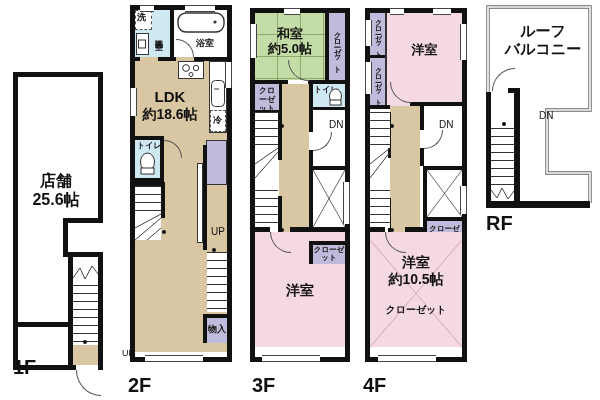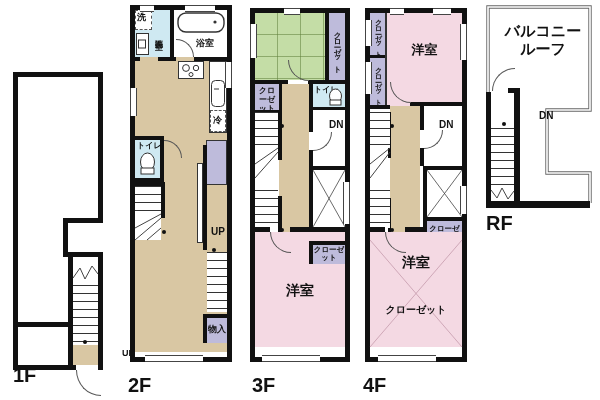--- a/index.html
+++ b/index.html
@@ -9,21 +9,21 @@
   .unit{position:absolute;box-sizing:border-box;border:5px solid #111;background:#fff;}
   .wall{position:absolute;background:#111;}
   .thin{position:absolute;background:#333;}
   .tan{background:#d9c7a3;}
   .pink{background:#f4d9e3;}
   .green{background:#c4dda6;}
   .purple{background:#bebbdb;}
   .blue{background:#cfe9f2;}
   .lbl{position:absolute;font-weight:bold;line-height:1.18;text-align:center;white-space:nowrap;}
   .flab{position:absolute;font-weight:bold;font-size:20px;}
-  .updn{position:absolute;font-size:10px;font-weight:bold;padding-left:44px;}
+  .updn{position:absolute;font-size:10px;font-weight:normal;padding-left:44px;}
   .dot{position:absolute;width:4px;height:4px;border-radius:50%;background:#111;}
   .vtext{position:absolute;writing-mode:vertical-rl;font-size:8px;font-weight:bold;
          letter-spacing:1px;text-align:center;}
   .c2{position:absolute;font-size:8px;font-weight:bold;line-height:1.1;text-align:center;
       word-break:break-all;}
   .treads{position:absolute;background-color:#fff;
       background-image:repeating-linear-gradient(to bottom,#333 0,#333 1px,transparent 1px,transparent 8px);}
   .winh{position:absolute;height:7px;background:#fff;border-top:1.5px solid #444;
         border-bottom:1.5px solid #444;box-sizing:border-box;}
   .winv{position:absolute;width:7px;background:#fff;border-left:1.5px solid #444;
@@ -34,34 +34,36 @@
      repeating-linear-gradient(to bottom,transparent 0,transparent 21px,rgba(96,128,60,.55) 21px,rgba(96,128,60,.55) 22px);}
   svg{position:absolute;overflow:visible;}
 </style>
 </head>
 <body>
 
 <div class="plan">
 
   <div class="unit" style="left:13px;top:72px;width:90px;height:298px"></div>
   <div class="lbl" style="left:20px;top:172px;width:72px;font-size:16px">
+    <div>店舗</div>
+    <div>25.6帖</div>
   </div>
   <div class="a" style="left:63px;top:218px;width:40px;height:39px;border:5px solid #111;border-right:none;background:#fff"></div>
   <div class="wall" style="left:13px;top:322px;width:57px;height:5px"></div>
   <div class="wall" style="left:68px;top:257px;width:5px;height:113px"></div>
   <svg style="left:73px;top:262px" width="25" height="22">
     <polyline points="0,16 7,6 12,17 19,4 25,12" fill="none" stroke="#444" stroke-width="1"></polyline>
   </svg>
   <div class="treads" style="left:73px;top:285px;width:25px;height:60px"></div>
   <div class="a tan" style="left:73px;top:345px;width:25px;height:20px"></div>
   <div class="dot" style="left:83px;top:340px"></div>
   <div class="updn" style="left:78px;top:348px;font-size:9px">UP</div>
   <div class="a" style="left:76px;top:365px;width:22px;height:5px;background:#fff"></div>
   <div class="arc" style="left:76px;top:370px;width:24px;height:25px;border-left-width:1.2px;border-bottom-width:1.2px;border-bottom-left-radius:100% 100%"></div>
-  <div class="flab" style="left:13px;top:364px">1F</div>
+  <div class="flab" style="left:13px;top:356px">1F</div>
 
   <div class="unit" style="left:130px;top:5px;width:102px;height:357px"></div>
 
   <div class="a tan" style="left:135px;top:57px;width:92px;height:295px"></div>
 
   <div class="a blue" style="left:135px;top:10px;width:35px;height:47px"></div>
   <div class="a" style="left:135px;top:10px;width:17px;height:20px;background:#fff;border:1px dashed #555"></div>
   <div class="lbl" style="left:137px;top:12px;font-size:9px">洗</div>
   <svg style="left:136px;top:33px" width="13" height="22">
     <rect x="0.5" y="0.5" width="12" height="21" fill="#fff" stroke="#333"></rect>
@@ -90,20 +92,22 @@
   <div class="a" style="left:209px;top:61px;width:18px;height:72px;background:#fff;border:1px solid #333"></div>
   <svg style="left:211px;top:80px" width="14" height="27">
     <rect x="0.5" y="0.5" width="13" height="26" rx="4" fill="#fff" stroke="#333"></rect>
     <line x1="3" y1="9" x2="8" y2="9" stroke="#333"></line>
   </svg>
   <div class="a" style="left:210px;top:110px;width:16px;height:22px;border:1px dashed #555;background:#fff"></div>
   <div class="lbl" style="left:213px;top:115px;font-size:9px">冷</div>
   <div class="a purple" style="left:206px;top:140px;width:21px;height:45px;border:1px solid #333"></div>
 
   <div class="lbl" style="left:135px;top:88px;width:70px;font-size:15px">
+    <div>LDK</div>
+    <div style="font-size:14px">約18.6帖</div>
   </div>
 
   <div class="wall" style="left:135px;top:136px;width:29px;height:4px"></div>
   <div class="wall" style="left:160px;top:136px;width:4px;height:46px"></div>
   <div class="wall" style="left:135px;top:178px;width:29px;height:4px"></div>
   <div class="a blue" style="left:135px;top:140px;width:25px;height:38px"></div>
   <div class="lbl" style="left:137px;top:141px;font-size:8px">トイレ</div>
   <svg style="left:139px;top:152px" width="17" height="23">
     <ellipse cx="8.5" cy="10" rx="7" ry="9" fill="#fff" stroke="#333"></ellipse>
     <rect x="2" y="16" width="13" height="6" fill="#fff" stroke="#333"></rect>
@@ -129,20 +133,24 @@
   <div class="treads" style="left:207px;top:252px;width:20px;height:60px"></div>
 
   <div class="wall" style="left:203px;top:314px;width:24px;height:4px"></div>
   <div class="wall" style="left:203px;top:314px;width:4px;height:29px"></div>
   <div class="a purple" style="left:207px;top:318px;width:20px;height:25px"></div>
   <div class="lbl" style="left:207px;top:324px;width:20px;font-size:9px">物入</div>
   <div class="flab" style="left:128px;top:374px">2F</div>
 
   <div class="unit" style="left:250px;top:8px;width:100px;height:354px"></div>
   <div class="a green grid" style="left:255px;top:13px;width:70px;height:67px"></div>
+  <div class="lbl" style="left:255px;top:26px;width:70px;font-size:13px">
+    <div>和室</div>
+    <div>約5.0帖</div>
+  </div>
   <div class="wall" style="left:325px;top:13px;width:4px;height:67px"></div>
   <div class="a purple" style="left:329px;top:13px;width:16px;height:67px"></div>
   <div class="vtext" style="left:332px;top:16px;height:62px;font-size:7.5px;letter-spacing:0">クローゼット</div>
   <div class="wall" style="left:255px;top:80px;width:33px;height:4px"></div>
   <div class="wall" style="left:308px;top:80px;width:37px;height:4px"></div>
   <div class="arc" style="left:288px;top:60px;width:20px;height:20px;border-left-width:1.2px;border-bottom-width:1.2px;border-bottom-left-radius:100% 100%"></div>
 
   <div class="a tan" style="left:279px;top:84px;width:30px;height:148px"></div>
   <div class="a purple" style="left:255px;top:84px;width:24px;height:26px"></div>
   <div class="c2" style="left:255px;top:87px;width:24px">クローゼット</div>
@@ -244,33 +252,34 @@
   <div class="wall" style="left:405px;top:227px;width:22px;height:5px"></div>
   <div class="a pink" style="left:370px;top:232px;width:92px;height:115px"></div>
   <div class="a pink" style="left:427px;top:245px;width:35px;height:15px"></div>
   <svg style="left:370px;top:240px" width="92" height="107">
     <line x1="0" y1="0" x2="92" y2="107" stroke="#c59aac" stroke-width="0.8"></line>
     <line x1="92" y1="0" x2="0" y2="107" stroke="#c59aac" stroke-width="0.8"></line>
   </svg>
   <div class="arc" style="left:385px;top:232px;width:20px;height:20px;border-bottom-width:1.2px;border-left-width:1.2px;border-bottom-left-radius:100% 100%"></div>
   <div class="lbl" style="left:370px;top:254px;width:92px;font-size:14px">
     <div>洋室</div>
+    <div>約10.5帖</div>
   </div>
   <div class="lbl" style="left:370px;top:304px;width:92px;font-size:10px">
     <div>クローゼット</div>
   </div>
   <div class="flab" style="left:363px;top:374px">4F</div>
 
   <svg style="left:483px;top:2px" width="112" height="206">
     <path d="M5,90 L5,5 L107,5 L107,108 L64,108 L64,171 L107,171 L107,201" fill="none" stroke="#666" stroke-width="3.4"></path>
     <path d="M5,90 L5,5 L107,5 L107,108 L64,108 L64,171 L107,171 L107,201" fill="none" stroke="#fff" stroke-width="1.6"></path>
   </svg>
   <div class="lbl" style="left:500px;top:22px;width:86px;font-size:15px">
+    <div>ルーフ</div>
     <div>バルコニー</div>
-    <div>ルーフ</div>
   </div>
   <div class="arc" style="left:492px;top:68px;width:22px;height:22px;border-top-width:1.2px;border-left-width:1.2px;border-top-left-radius:100% 100%"></div>
   <div class="wall" style="left:486px;top:92px;width:5px;height:115px"></div>
   <div class="wall" style="left:514px;top:88px;width:6px;height:119px"></div>
   <div class="wall" style="left:508px;top:88px;width:8px;height:5px"></div>
   <div class="updn" style="left:495px;top:110px">DN</div>
   <div class="dot" style="left:502px;top:122px"></div>
   <div class="treads" style="left:491px;top:128px;width:23px;height:60px"></div>
   <svg style="left:491px;top:186px" width="23" height="16">
     <polyline points="0,4 6,12 11,2 17,13 23,5" fill="none" stroke="#444" stroke-width="1"></polyline>

